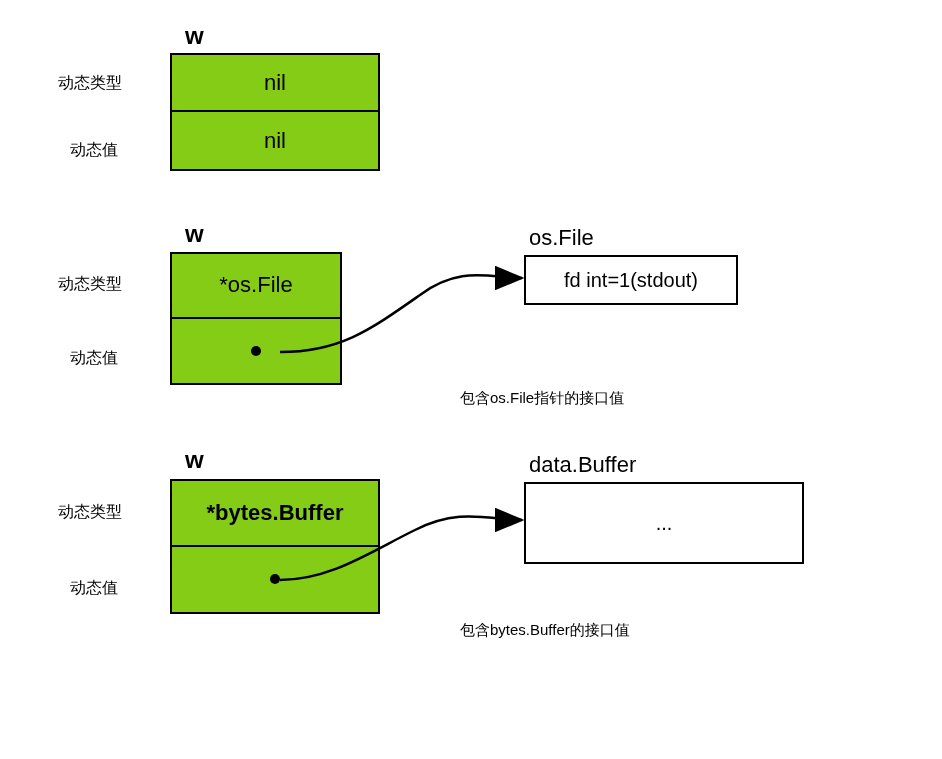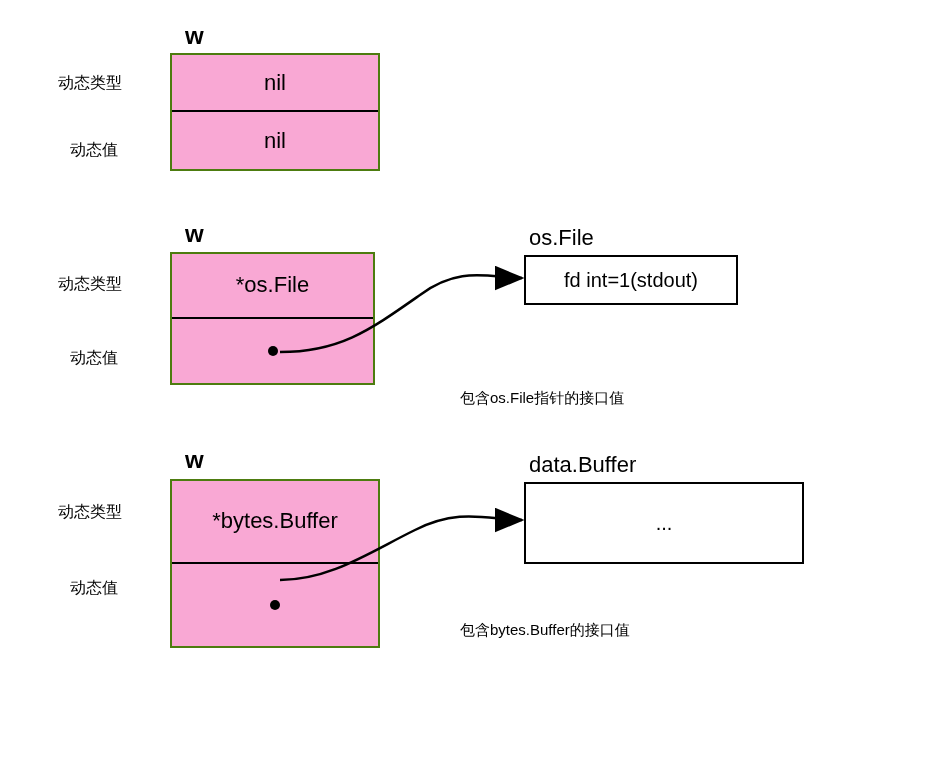--- a/index.html
+++ b/index.html
@@ -16,23 +16,23 @@
     font-size: 24px;
     font-weight: bold;
     position: absolute;
   }
   .side-label {
     font-size: 16px;
     position: absolute;
     white-space: nowrap;
   }
   .box {
-    border: 2px solid #4d7c0f;
+    border: 2px solid #000000;
     position: absolute;
-    background: #f9a8d4;
+    background: #84cc16;
   }
   .cell {
     text-align: center;
     font-size: 22px;
     display: flex;
     align-items: center;
     justify-content: center;
     height: 50%;
     border-bottom: 2px solid #000;
   }
@@ -76,21 +76,21 @@
 <div class="box" style="left:170px; top:53px; width:210px; height:118px;">
   <div class="cell">nil</div>
   <div class="cell">nil</div>
 </div>
 
 <div class="w-label" style="left:185px; top:220px;">w</div>
 
 <div class="side-label" style="left:58px; top:274px;">动态类型</div>
 <div class="side-label" style="left:70px; top:348px;">动态值</div>
 
-<div class="box" style="left:170px; top:252px; width:205px; height:133px;">
+<div class="box" style="left:170px; top:252px; width:172px; height:133px;">
   <div class="cell">*os.File</div>
   <div class="cell">
     <svg width="12" height="12">
         <circle cx="6" cy="6" r="5" fill="#000"></circle>
       </svg>
   </div>
 </div>
 
 <div class="target-title" style="left:529px; top:225px;">os.File</div>
 <div class="target-box" style="left:524px; top:255px; width:214px; height:50px;">
@@ -105,21 +105,21 @@
     </marker>
   </defs>
   <path d="M 280 352 C 340 352, 370 330, 420 295 C 460 265, 490 278, 522 278" stroke="#000" stroke-width="2.5" fill="none" marker-end="url(#ah2)"></path>
 </svg>
 
 <div class="w-label" style="left:185px; top:446px;">w</div>
 
 <div class="side-label" style="left:58px; top:502px;">动态类型</div>
 <div class="side-label" style="left:70px; top:578px;">动态值</div>
 
-<div class="box" style="left:170px; top:479px; width:210px; height:169px;">
+<div class="box" style="left:170px; top:479px; width:210px; height:135px;font-weight:bold;">
   <div class="cell">*bytes.Buffer</div>
   <div class="cell">
     <svg width="12" height="12">
         <circle cx="6" cy="6" r="5" fill="#000"></circle>
       </svg>
   </div>
 </div>
 
 <div class="target-title" style="left:529px; top:452px;">data.Buffer</div>
 <div class="target-box" style="left:524px; top:482px; width:280px; height:82px;">

